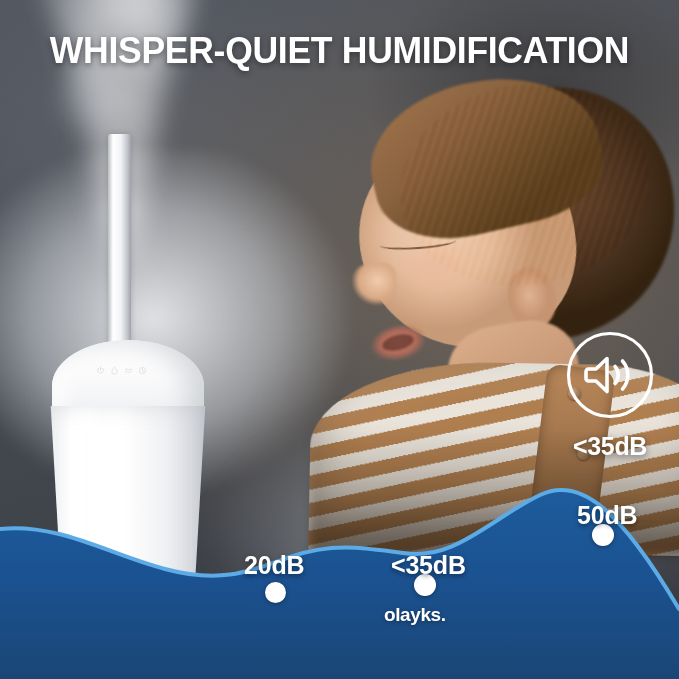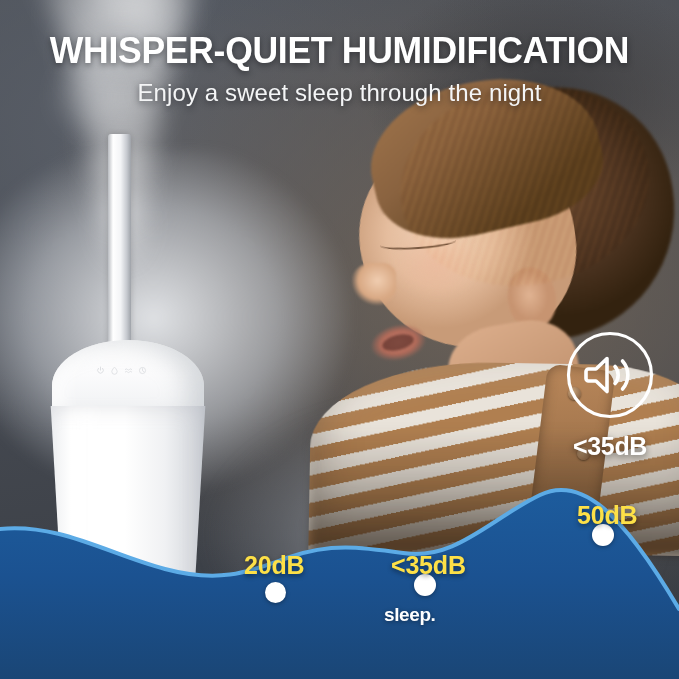--- a/index.html
+++ b/index.html
@@ -214,21 +214,21 @@
     position:absolute;left:0;top:79px;width:679px;
     text-align:center;
     color:#f4f5f6;
     font-size:24px;
     font-weight:400;
     letter-spacing:.1px;
     text-shadow:0 2px 6px rgba(20,22,26,.6);
     white-space:nowrap;
   }
   .db-label{
-    position:absolute;color:#fde047;font-size:25px;font-weight:bold;
+    position:absolute;color:#ffffff;font-size:25px;font-weight:bold;
     letter-spacing:-.2px;
     text-shadow:0 2px 5px rgba(0,0,0,.45);
     white-space:nowrap;
   }
   .brand{
     position:absolute;color:#ffffff;font-size:19px;font-weight:bold;
     letter-spacing:-.4px;
     text-shadow:0 1px 4px rgba(0,0,0,.4);
     white-space:nowrap;
   }
@@ -348,28 +348,27 @@
   </div>
 
   <div class="dot" style="left:265px;top:582px;width:21px;height:21px;"></div>
   <div class="dot" style="left:414px;top:574px;width:22px;height:22px;"></div>
   <div class="dot" style="left:592px;top:524px;width:22px;height:22px;"></div>
 
   <div class="db-label" style="left:244px;top:551px;">20dB</div>
   <div class="db-label" style="left:391px;top:551px;">&lt;35dB</div>
   <div class="db-label" style="left:577px;top:501px;">50dB</div>
 
-  <div class="brand" style="left:384px;top:604px;">sleep.</div>
+  <div class="brand" style="left:384px;top:604px;">olayks.</div>
 
   <div class="badge">
     <svg width="88" height="88" viewBox="0 0 88 88">
       <circle cx="44" cy="44" r="41.5" fill="none" stroke="#ffffff" stroke-width="3.2"></circle>
       <path d="M30 38 H22.5 A2.5 2.5 0 0 0 20 40.5 v7 A2.5 2.5 0 0 0 22.5 50 H30 L41 60.5 V27.5 Z" fill="none" stroke="#ffffff" stroke-width="3.6" stroke-linejoin="round" stroke-linecap="round"></path>
       <path d="M49 35.5 a13 13 0 0 1 0 17" fill="none" stroke="#ffffff" stroke-width="3.6" stroke-linecap="round"></path>
       <path d="M56.5 30 a21 21 0 0 1 0 28" fill="none" stroke="#ffffff" stroke-width="3.6" stroke-linecap="round"></path>
     </svg>
   </div>
   <div class="badge-label">&lt;35dB</div>
 
   <div class="headline">WHISPER-QUIET HUMIDIFICATION</div>
-  <div class="subhead">Enjoy a sweet sleep through the night</div>
 
 </div>
 
 </body></html>

